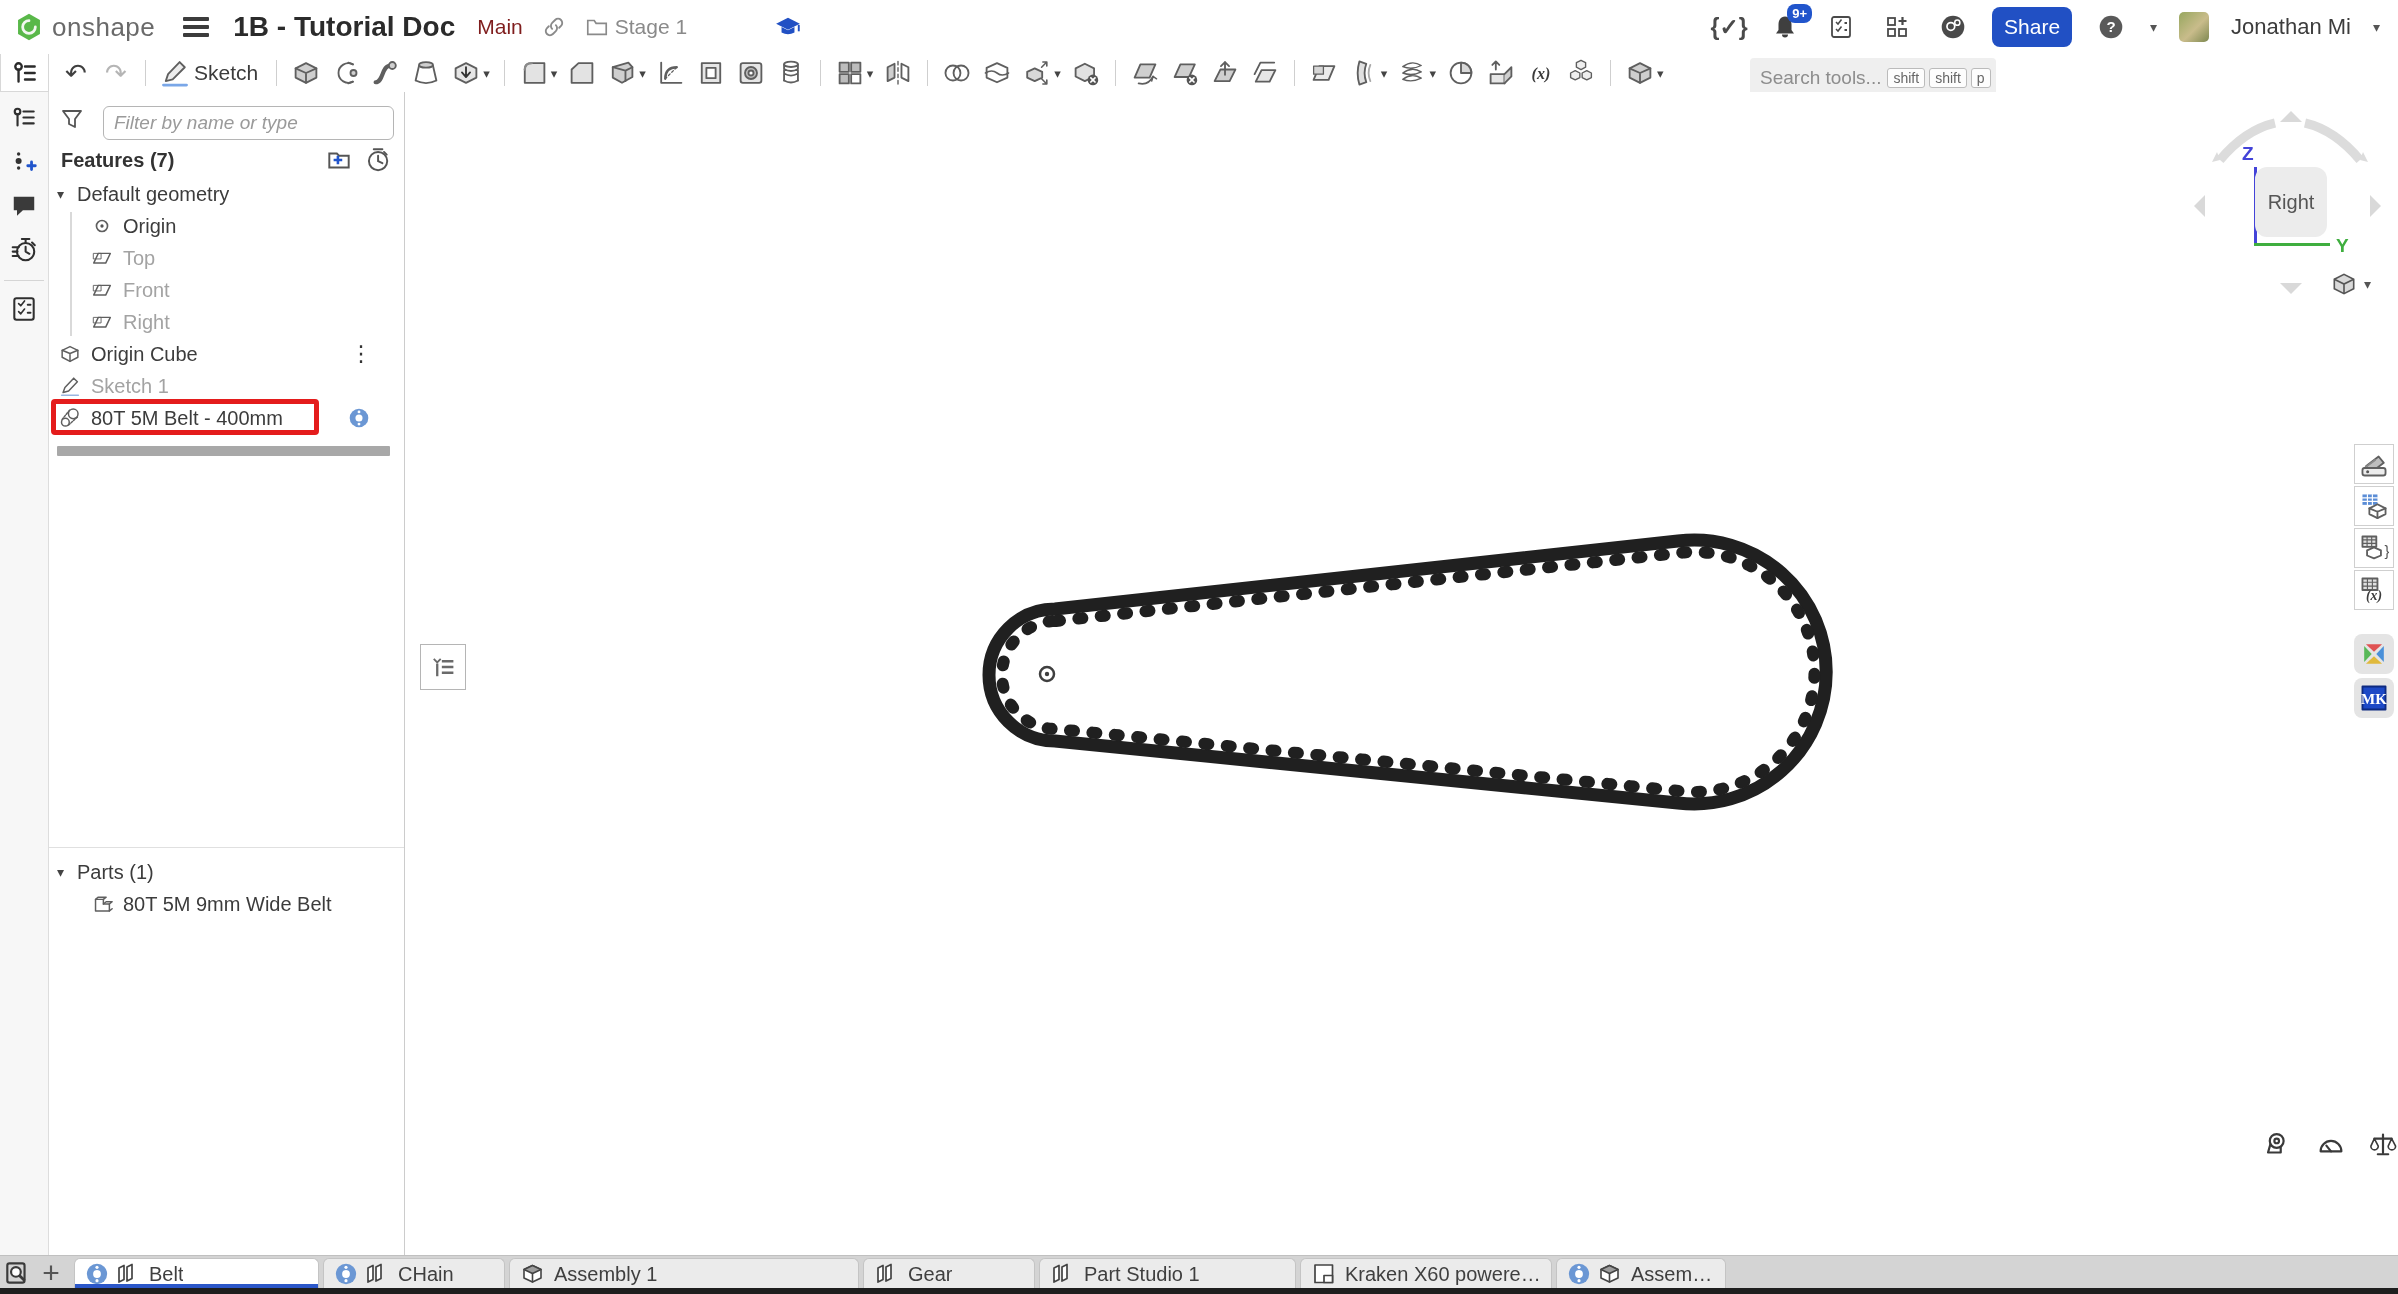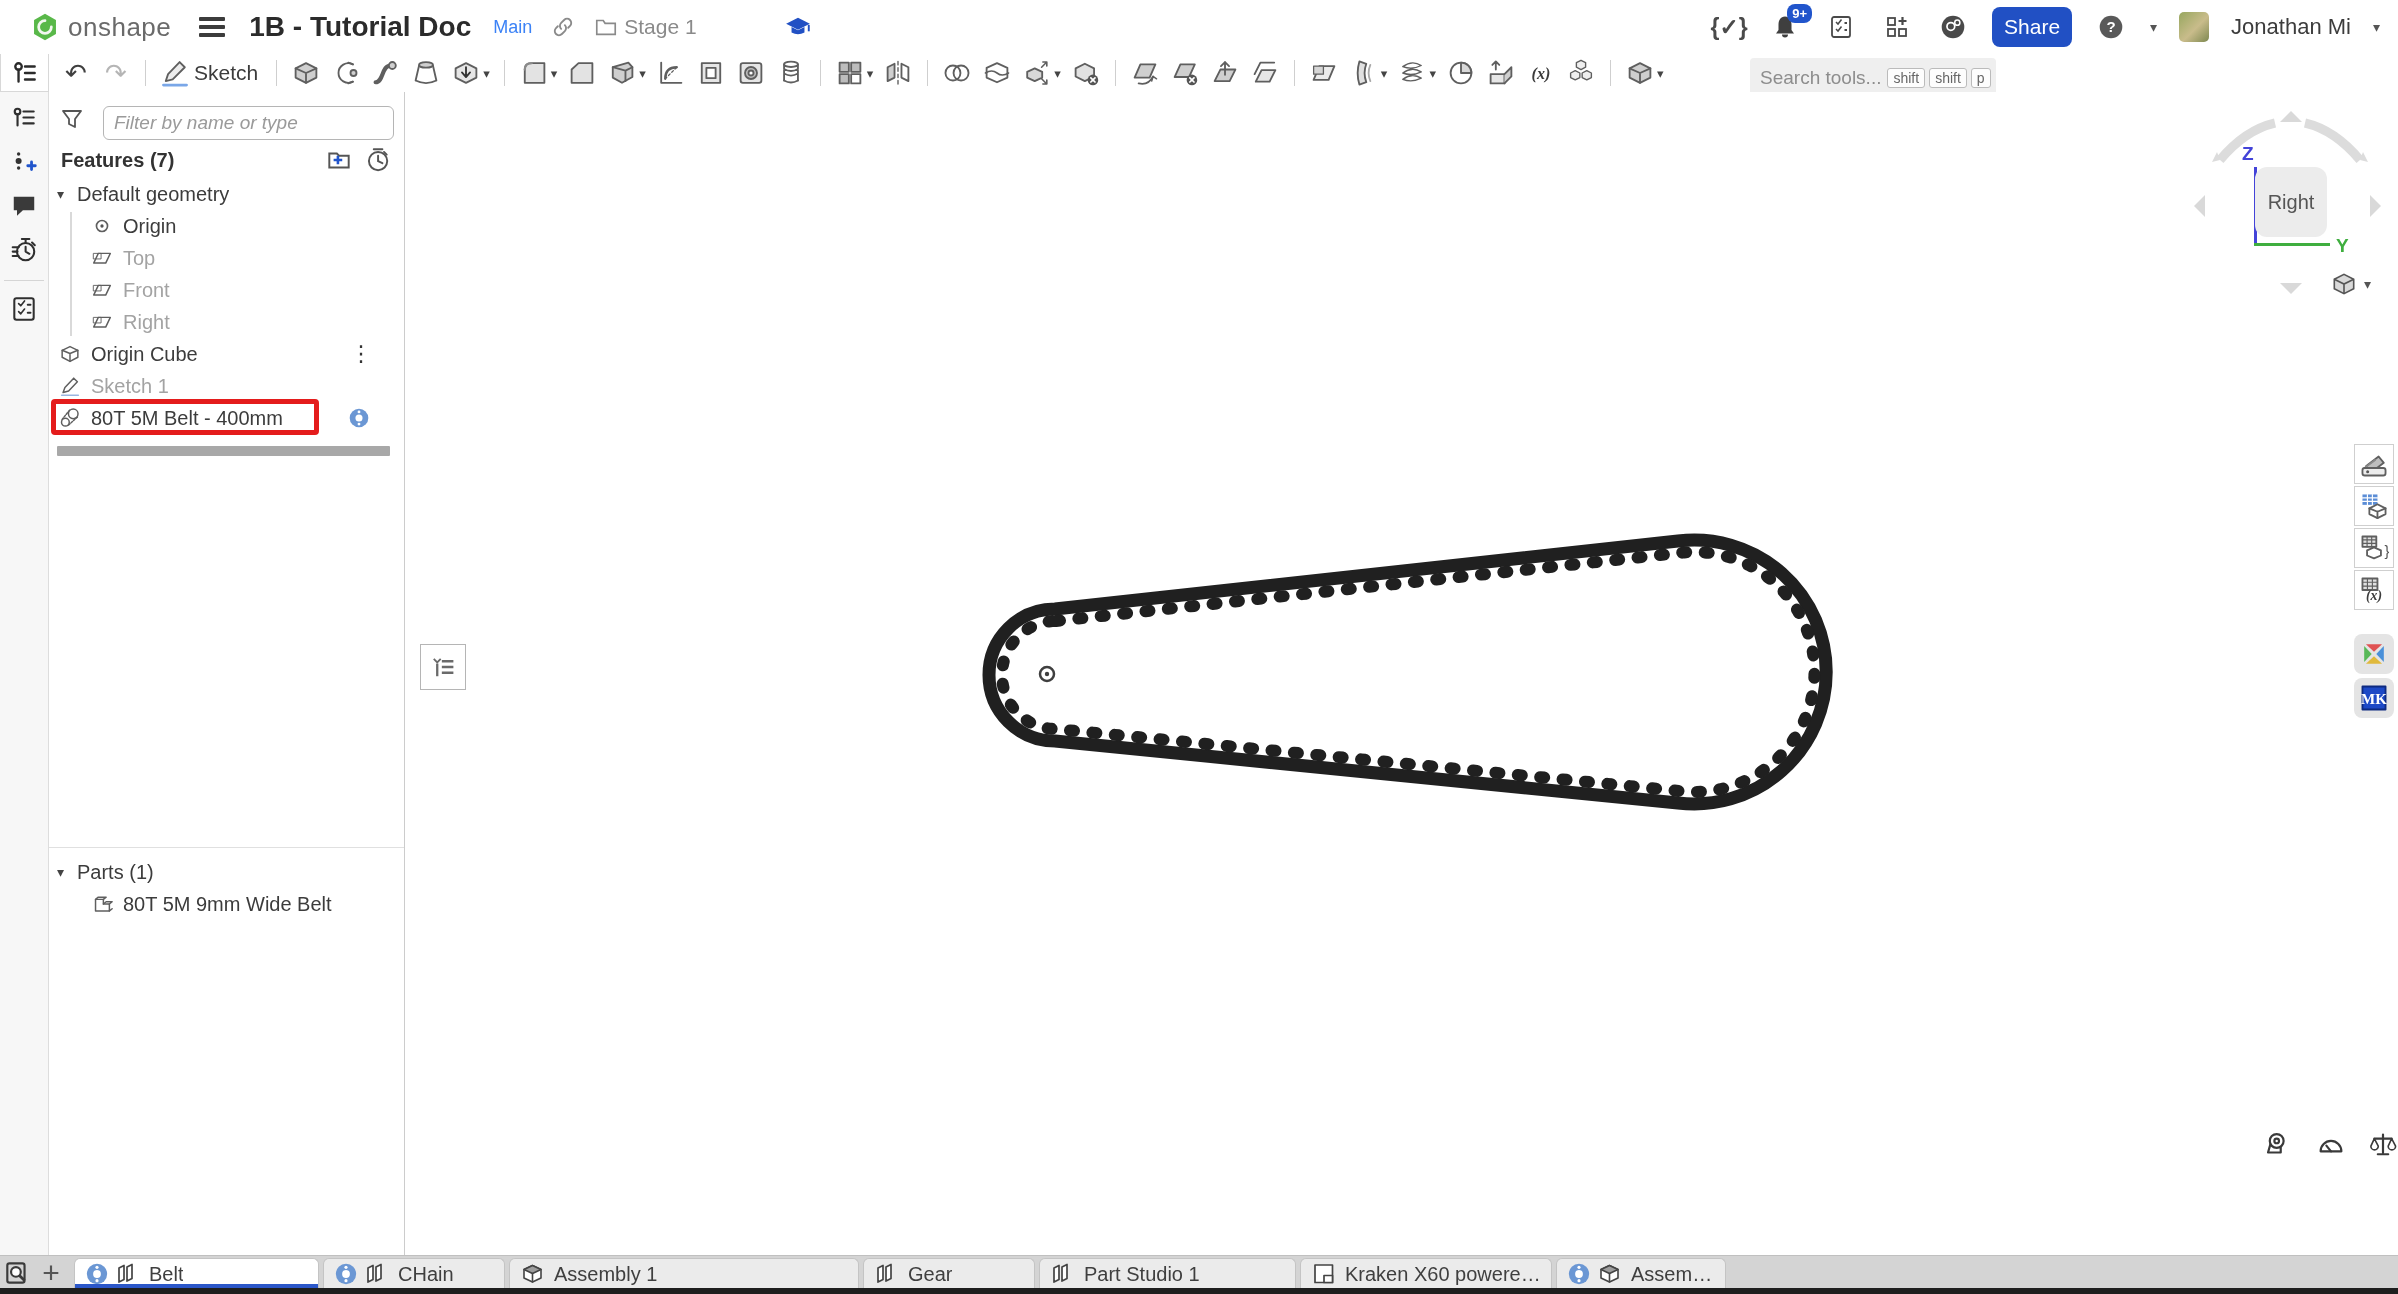--- a/index.html
+++ b/index.html
@@ -1,26 +1,26 @@
 <!DOCTYPE html>
 <html><head>
 <meta charset="utf-8">
 <style>
   html,body{margin:0;padding:0;background:#fff;font-family:"Liberation Sans",sans-serif;}
   #app{position:relative;width:2398px;height:1294px;overflow:hidden;background:#fff;color:#3c3c3c;}
   svg{display:block}
   
   .header{position:absolute;left:0;top:0;width:2398px;height:54px;background:#fff;display:flex;align-items:center;}
-  .h-left{display:flex;align-items:center;gap:14px;padding-left:30px;flex:1;min-width:0;}
+  .h-left{display:flex;align-items:center;gap:14px;padding-left:14px;flex:1;min-width:0;}
   .logo-wrap{display:flex;align-items:center;gap:8px;}
   .logo-text{font-size:26px;color:#6a6a6a;letter-spacing:.5px;}
   .hamburger{width:26px;height:20px;display:flex;flex-direction:column;justify-content:space-between;margin-left:14px;cursor:pointer;}
   .hamburger span{height:4px;background:#3c3c3c;border-radius:1px;}
   .doc-title{font-size:28px;font-weight:bold;color:#2b2b2b;margin-left:10px;white-space:nowrap;}
-  .ws-name{font-size:18px;color:#3b82f6;margin-left:8px;}
+  .ws-name{font-size:21px;color:#7f1d1d;margin-left:8px;}
   .h-gray{color:#8a8a8a;font-size:21px;display:flex;align-items:center;gap:6px;}
   .h-right{display:flex;align-items:center;gap:22px;padding-right:18px;}
   .hbtn{position:relative;display:flex;align-items:center;justify-content:center;width:34px;height:34px;cursor:pointer;}
   .codecheck{font-size:23px;color:#4a4a4a;font-weight:bold;white-space:nowrap;}
   .badge{position:absolute;top:-6px;right:-10px;background:#2155cc;color:#fff;font-size:13px;font-weight:bold;padding:2px 5px;border-radius:8px;}
   .share-btn{background:#2150c4;color:#fff;font-size:21px;padding:8px 12px;border-radius:8px;border:none;cursor:pointer;}
   .caret{font-size:14px;color:#555;}
   .avatar{width:30px;height:30px;border-radius:5px;background:linear-gradient(135deg,#97a75f 0%,#c9bc8b 55%,#7d8850 100%);}
   .user-name{font-size:22px;color:#3c3c3c;white-space:nowrap;}
   

